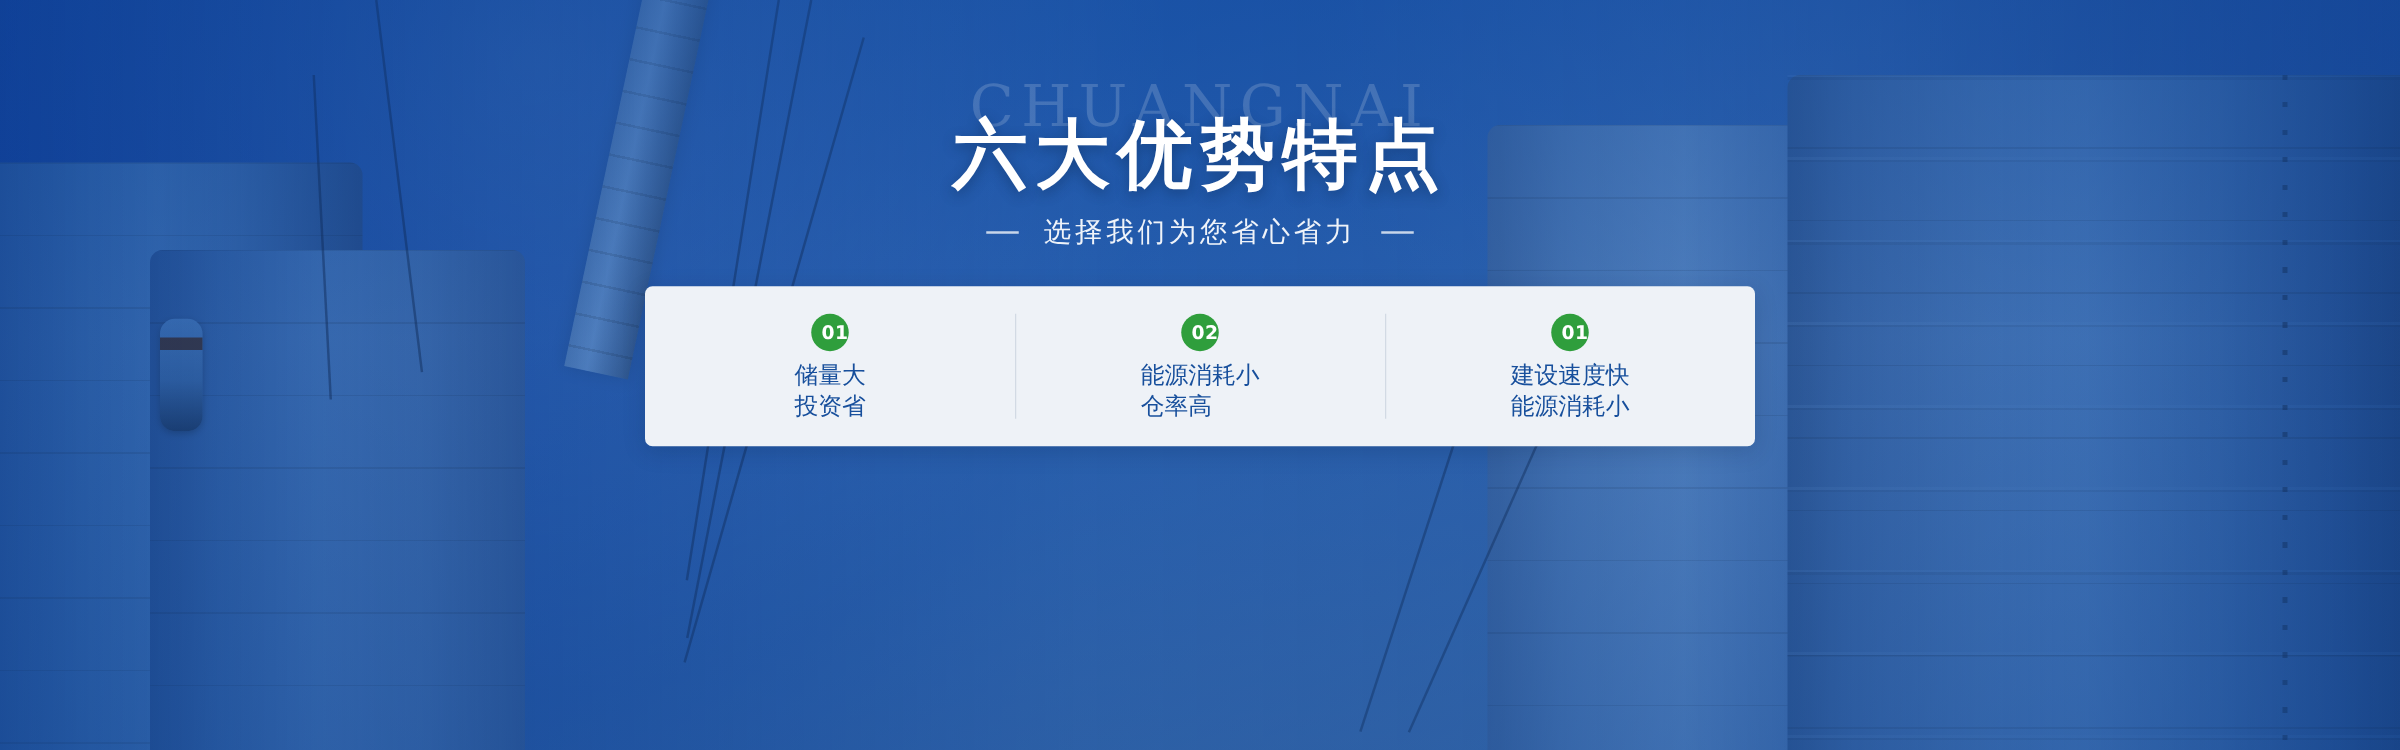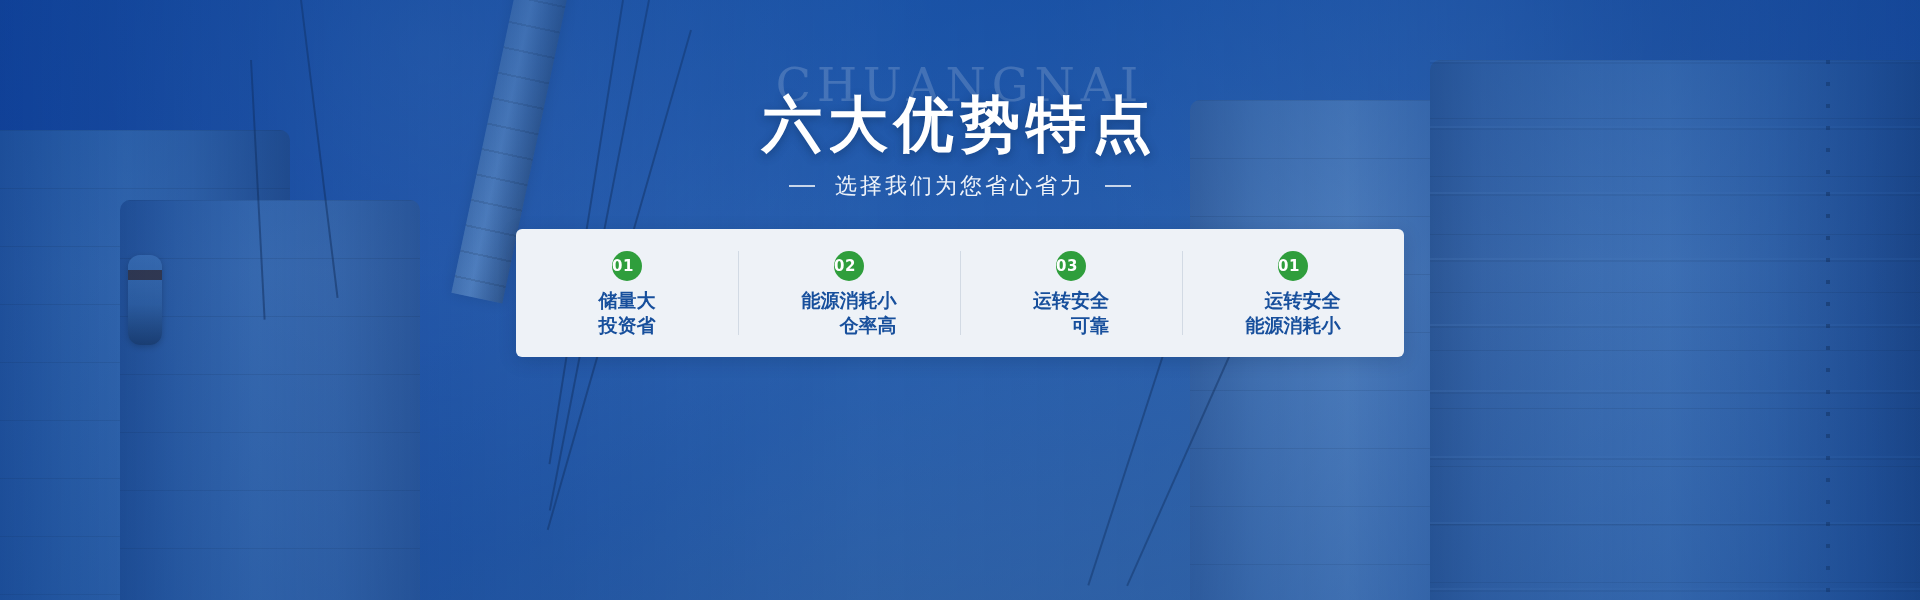--- a/index.html
+++ b/index.html
@@ -152,27 +152,27 @@
     display:flex; flex-direction:column; align-items:center; justify-content:center;
     padding-top:4px;
   }
   .feature + .feature::before {
     content:""; position:absolute; left:0; top:22px; bottom:22px;
     width:1px; background:#d2dae4;
   }
   .badge {
     width:30px; height:30px; border-radius:50%;
     background:#2f9e3c; color:#ffffff;
-    font-size:15px; font-weight:bold; line-height:30px; text-align:left;
+    font-size:15px; font-weight:bold; line-height:30px; text-align:right;
     letter-spacing:.5px;
     margin-bottom:7px;
   }
   .flabel {
-    color:#174f9c; font-weight:bold; font-size:19px;
-    line-height:1.32; text-align:right; white-space:nowrap;
+    color:#174f9c; font-weight:normal; font-size:19px;
+    line-height:1.32; text-align:left; white-space:nowrap;
   }
 </style>
 </head>
 <body>
 
 <div class="banner">
 
   <div class="photo">
     <div class="sky"></div>
     <div class="silo silo-l"></div>
@@ -218,32 +218,25 @@
       </div>
 
       <div class="feature">
         <div class="badge">02</div>
         <div class="flabel">
           <div>能源消耗小</div>
           <div>仓率高</div>
         </div>
       </div>
 
-      <div class="feature">
-        <div class="badge">03</div>
-        <div class="flabel">
-          <div>运转安全</div>
-          <div>可靠</div>
-        </div>
-      </div>
 
       <div class="feature">
         <div class="badge">01</div>
         <div class="flabel">
-          <div>运转安全</div>
+          <div>建设速度快</div>
           <div>能源消耗小</div>
         </div>
       </div>
 
 
 
     </div>
   </div>
 </div>
 

